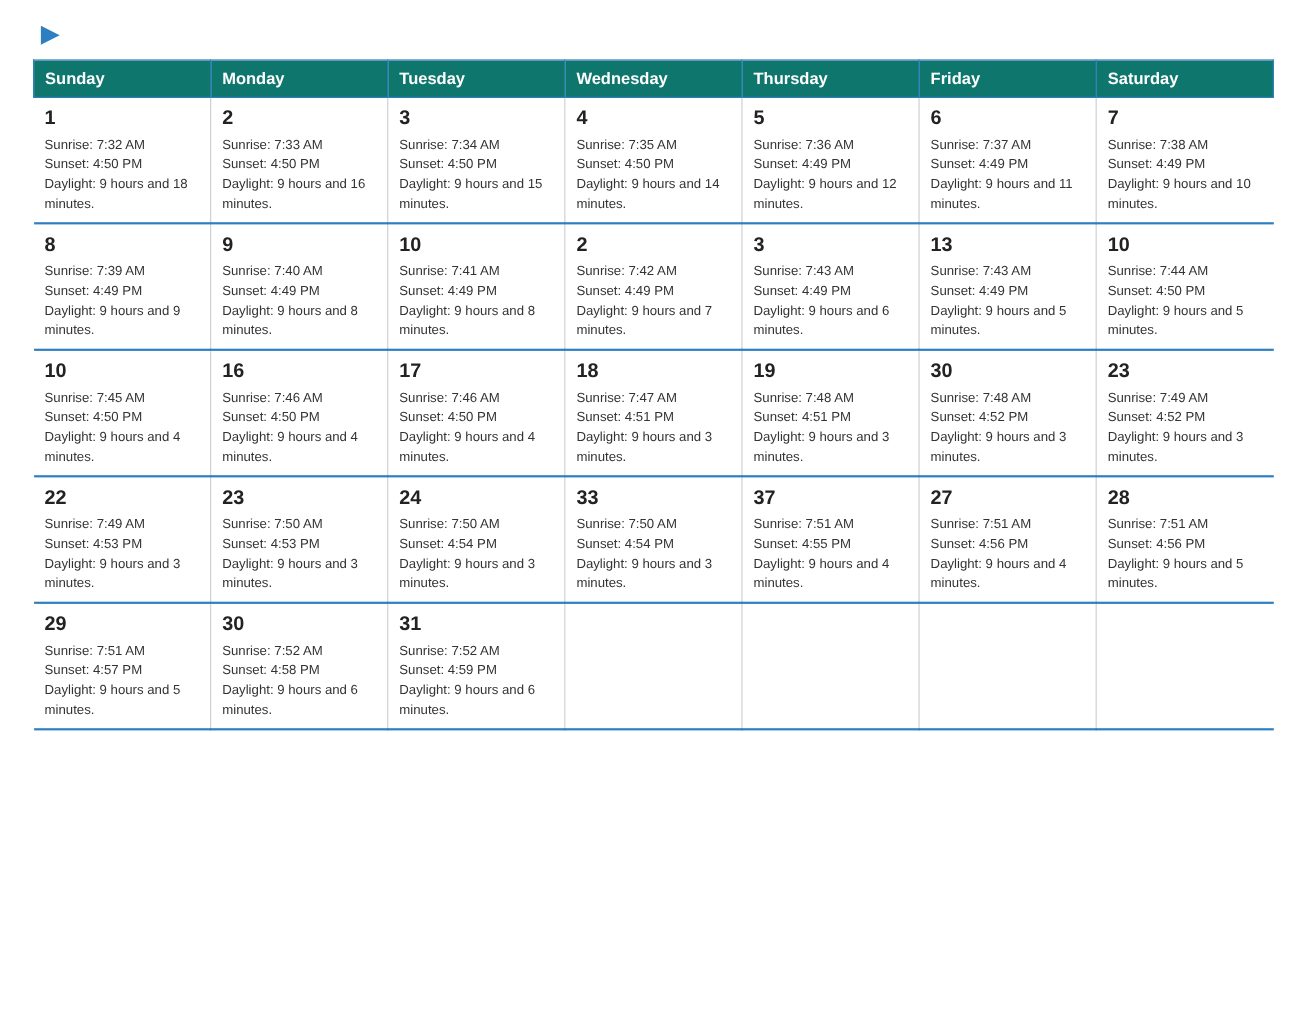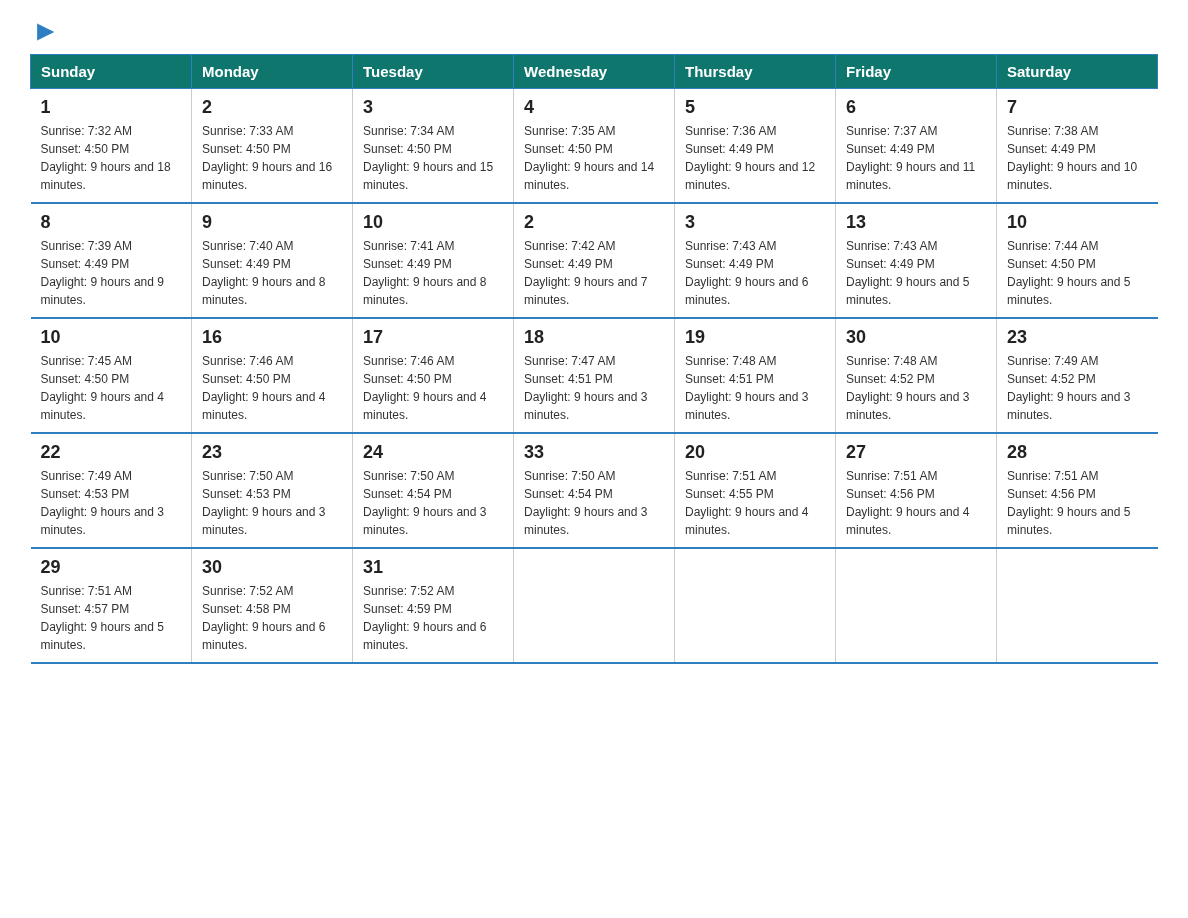--- a/index.html
+++ b/index.html
@@ -233,21 +233,21 @@
       </td>
         <td>
         <span class="day-number">24</span>
         <span class="day-info">Sunrise: 7:50 AM<br>Sunset: 4:54 PM<br>Daylight: 9 hours and 3 minutes.</span>
       </td>
         <td>
         <span class="day-number">33</span>
         <span class="day-info">Sunrise: 7:50 AM<br>Sunset: 4:54 PM<br>Daylight: 9 hours and 3 minutes.</span>
       </td>
         <td>
-        <span class="day-number">20</span>
+        <span class="day-number">37</span>
         <span class="day-info">Sunrise: 7:51 AM<br>Sunset: 4:55 PM<br>Daylight: 9 hours and 4 minutes.</span>
       </td>
         <td>
         <span class="day-number">27</span>
         <span class="day-info">Sunrise: 7:51 AM<br>Sunset: 4:56 PM<br>Daylight: 9 hours and 4 minutes.</span>
       </td>
         <td>
         <span class="day-number">28</span>
         <span class="day-info">Sunrise: 7:51 AM<br>Sunset: 4:56 PM<br>Daylight: 9 hours and 5 minutes.</span>
       </td>

